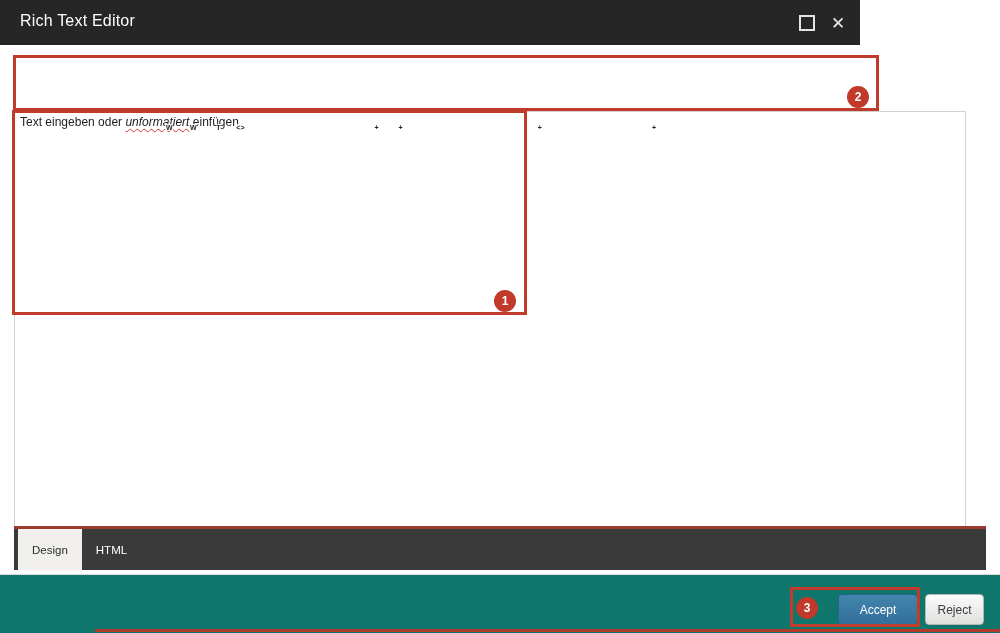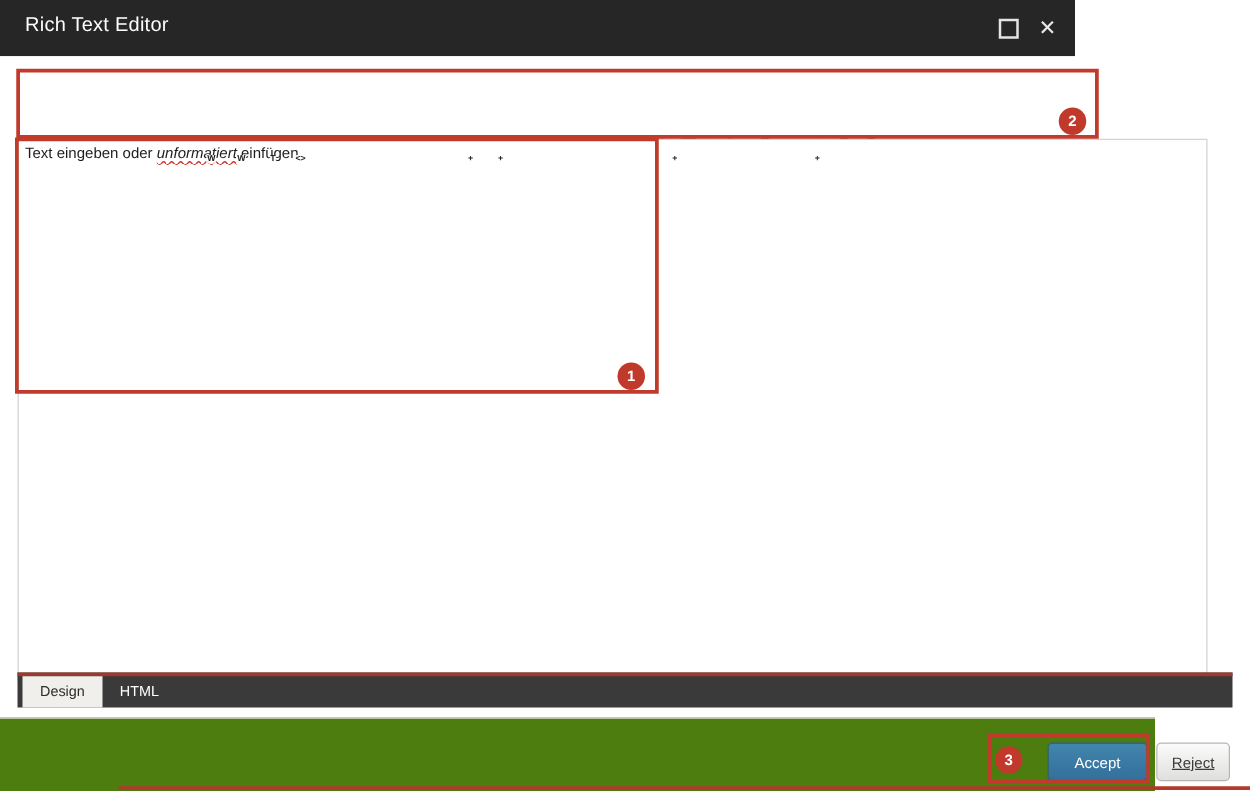--- a/index.html
+++ b/index.html
@@ -33,29 +33,29 @@
   .disc.outline{background:#fff;border:2px solid #474747;color:#474747;font-size:6px;box-sizing:border-box;}
   .t11{font-size:11px}.t12{font-size:12px}.t14{font-size:14px}.t15{font-size:15px}.t16{font-size:16px}.t17{font-size:17px;line-height:16px;}
   .ser{font-family:"Liberation Serif","DejaVu Serif",serif;}
   .bold{font-weight:bold}.ital{font-style:italic}.und{text-decoration:underline}.strike{text-decoration:line-through}
   .tselect{height:21px;box-sizing:border-box;border:1px solid #a3a3a3;background:#fff;display:inline-flex;align-items:center;justify-content:space-between;padding:0 5px;margin:0 3px;font-size:11.5px;color:#333;cursor:pointer;}
   .scaret{font-size:8px;color:#333;margin-left:4px;font-family:"DejaVu Sans",sans-serif;}
   
   .editor{position:absolute;left:14px;top:111px;width:952px;height:435px;box-sizing:border-box;background:#fff;border:1px solid #d2d2d2;font-size:12px;color:#1d1d1d;padding:3px 5px;cursor:text;}
   .editor .misspell{text-decoration:underline wavy #d0342c 1px;text-underline-offset:2px;font-style:italic;}
   
-  .tabstrip{position:absolute;left:14px;top:538px;width:972px;height:28px;box-sizing:border-box;background:#3a3a3a;border-top:3px solid #9e3a2d;display:flex;align-items:stretch;padding-left:4px;}
+  .tabstrip{position:absolute;left:14px;top:526px;width:972px;height:44px;box-sizing:border-box;background:#3a3a3a;border-top:3px solid #9e3a2d;display:flex;align-items:stretch;padding-left:4px;}
   .tab{display:flex;align-items:center;justify-content:center;padding:0 14px;font-size:11.5px;cursor:pointer;}
   .tab.active{background:#f0efec;color:#2c2c2c;}
   .tab.inactive{color:#fff;text-align:center;}
   
-  .footer{position:absolute;left:0;top:574px;width:924px;height:59px;background:#4d7c0f;border-top:1px solid #dddcd8;box-sizing:border-box;}
+  .footer{position:absolute;left:0;top:574px;width:1000px;height:59px;background:#0f766e;border-top:1px solid #dddcd8;box-sizing:border-box;}
   .btn{position:absolute;top:19px;height:31px;box-sizing:border-box;border-radius:4px;font-size:12px;display:flex;align-items:center;justify-content:center;cursor:pointer;}
   .btn.accept{left:838px;width:80px;background:linear-gradient(#4285ad,#336f9a);border:1px solid #28618a;color:#fff;}
-  .btn.reject{left:925px;width:59px;background:linear-gradient(#fbfbfb,#dfdfdd);border:1px solid #b5b5b1;color:#3c3c3c;text-decoration:underline;}
+  .btn.reject{left:925px;width:59px;background:linear-gradient(#fbfbfb,#dfdfdd);border:1px solid #b5b5b1;color:#3c3c3c;}
   
   .abox{position:absolute;border:3px solid #c13b2c;box-sizing:border-box;pointer-events:none;z-index:50;}
   .abox.b1{left:12px;top:110px;width:515px;height:205px;}
   .abox.b2{left:13px;top:55px;width:866px;height:56px;}
   .abox.b3{left:790px;top:587px;width:130px;height:40px;}
   .abadge{position:absolute;width:22px;height:22px;border-radius:50%;background:#c0392b;color:#fff;font:bold 12px/22px "Liberation Sans",sans-serif;text-align:center;z-index:60;pointer-events:none;}
   .abadge.n1{left:494px;top:290px;}
   .abadge.n2{left:847px;top:86px;}
   .abadge.n3{left:796px;top:597px;}
   .aline-bottom{position:absolute;left:95px;top:629px;width:905px;height:3px;background:#b23a2a;z-index:55;pointer-events:none;}

